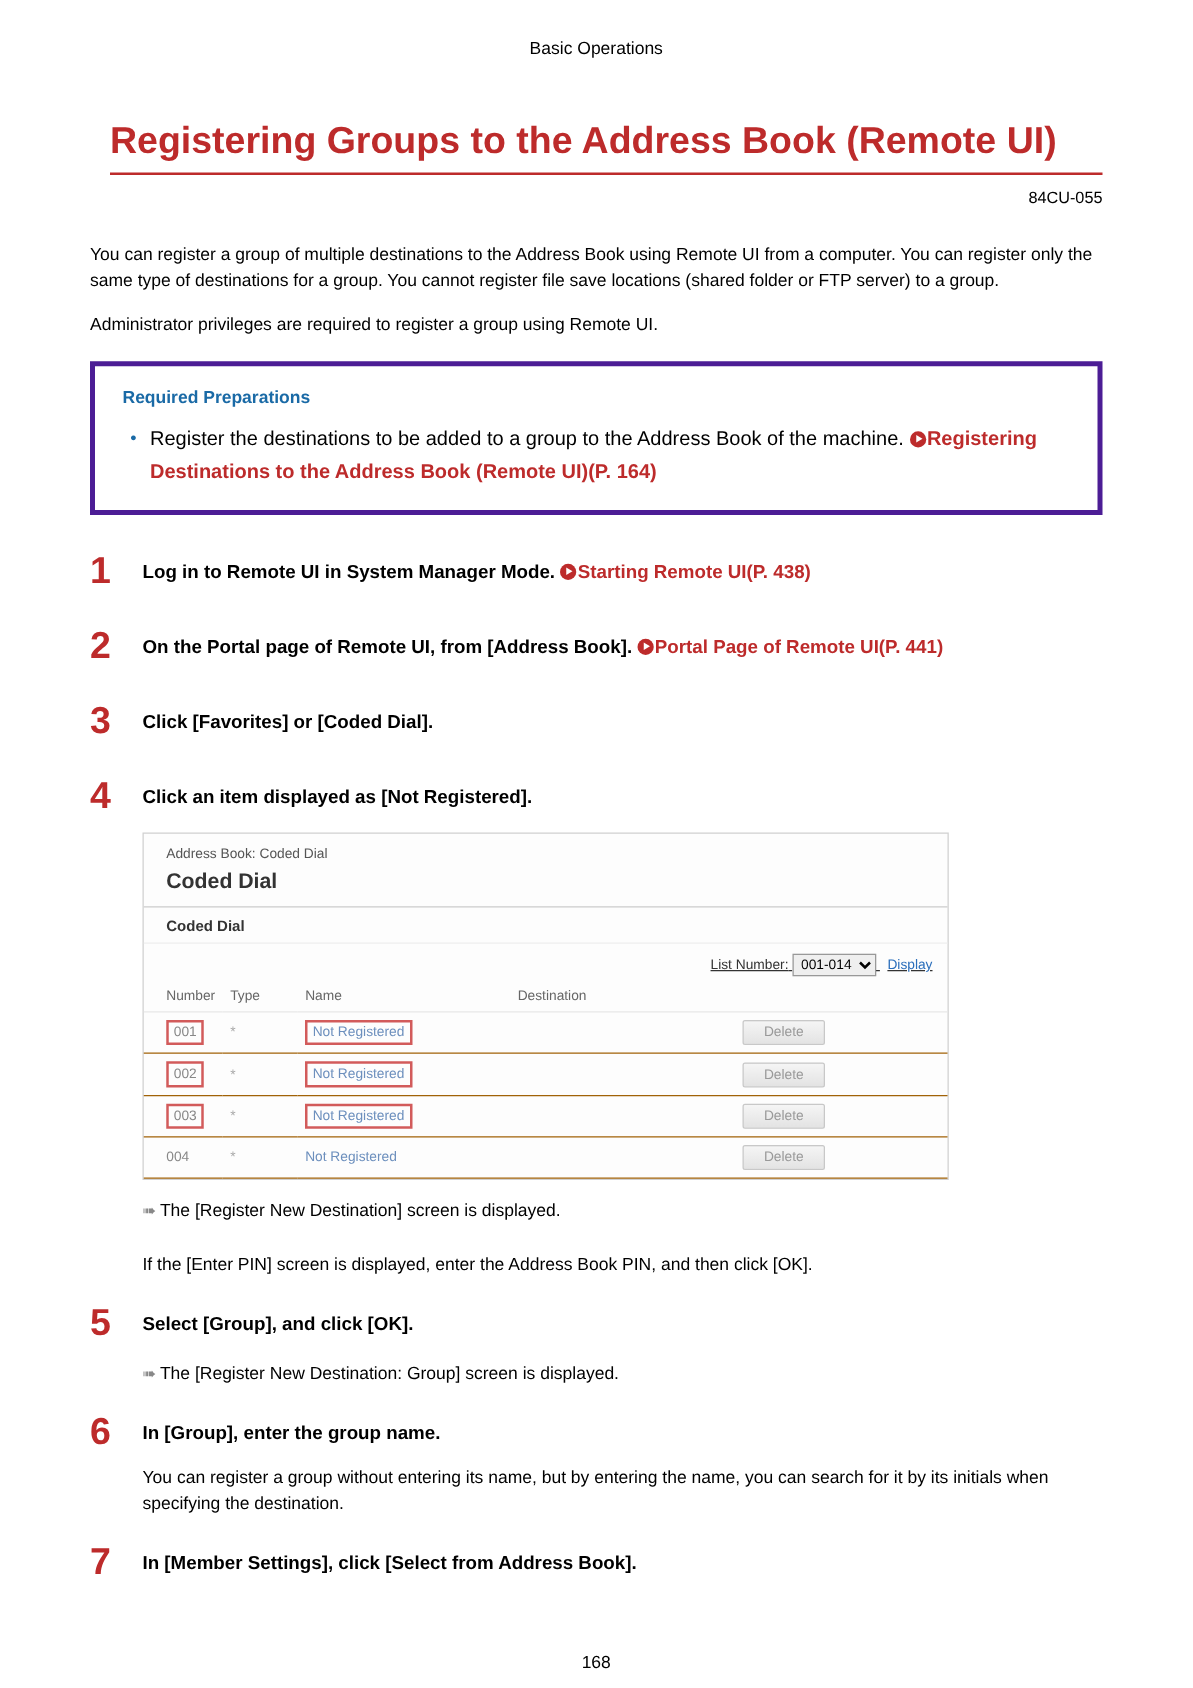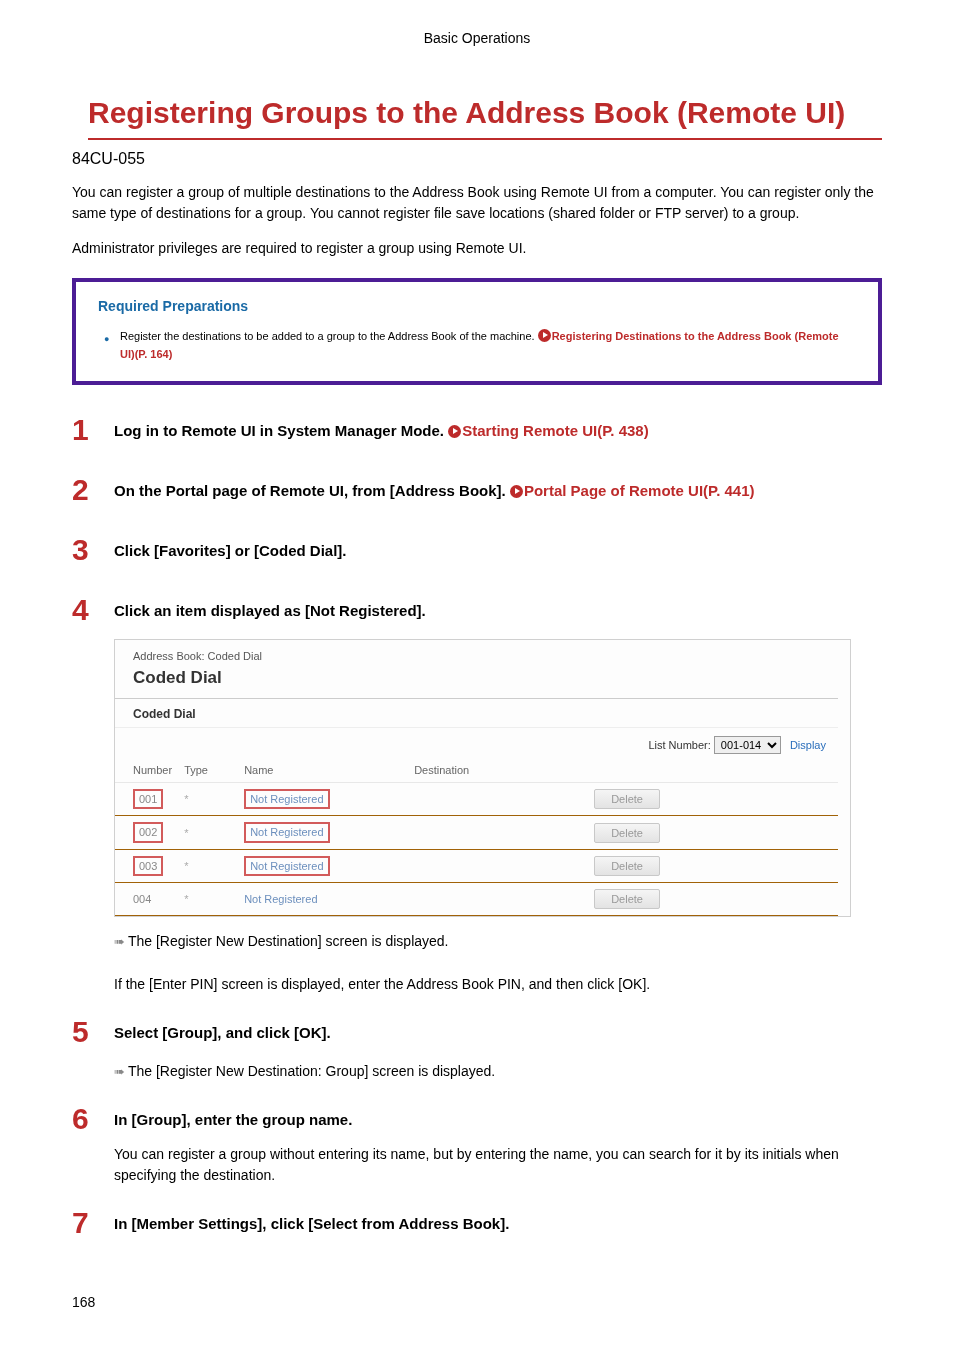--- a/index.html
+++ b/index.html
@@ -15,30 +15,30 @@
     .header-text { text-align: center; font-size: 14px; margin-bottom: 50px; }
     .main-title {
       font-size: 30px;
       font-weight: bold;
       color: #bd2b2b;
       border-bottom: 2px solid #bd2b2b;
       padding-bottom: 8px;
       margin-bottom: 10px;
       margin-left: 16px;
     }
-    .doc-id { text-align: left; font-size: 16px; margin-bottom: 14px; }
+    .doc-id { text-align: right; font-size: 13px; margin-bottom: 28px; }
     .intro-text { font-size: 14px; line-height: 1.5; margin-bottom: 16px; }
     .admin-note { font-size: 14px; margin-bottom: 22px; }
     .req-box {
       border: 4px solid #4c1d95;
       padding: 16px 22px 18px 22px;
       margin-bottom: 30px;
     }
     .req-title { color: #1a6aa6; font-weight: bold; font-size: 14px; margin-bottom: 14px; }
-    .req-bullet { font-size: 11px; line-height: 1.6; padding-left: 22px; position: relative; }
+    .req-bullet { font-size: 16px; line-height: 1.6; padding-left: 22px; position: relative; }
     .req-bullet::before {
       content: "●";
       color: #1a6aa6;
       position: absolute;
       left: 6px;
       font-size: 9px;
       top: 4px;
     }
     .link-inline { color: #bd2b2b; font-weight: bold; }
     .link-icon {
@@ -68,51 +68,51 @@
     }
     .step-body { flex: 1; padding-top: 5px; }
     .step-title { font-size: 15px; font-weight: bold; line-height: 1.5; }
     .result-arrow {
       color: #888;
       font-size: 13px;
       margin-right: 3px;
     }
     .screenshot {
       margin: 6px 0 14px 42px;
-      width: 737px;
+      width: 645px;
       border: 1px solid #d0d0d0;
       background: #fdfdfd;
       font-size: 12px;
       color: #333;
-      padding: 10px 12px 0 0;
+      padding: 10px 0 0 0;
     }
     .ss-breadcrumb { font-size: 11px; padding: 0 18px 4px 18px; color: #555; }
     .ss-h1 { font-size: 17px; font-weight: bold; padding: 2px 18px 10px 18px; border-bottom: 1px solid #ccc; }
     .ss-h2 { font-size: 12px; font-weight: bold; padding: 8px 18px 6px 18px; border-bottom: 1px solid #eee; }
-    .ss-listbar { text-align: right; padding: 8px 12px 6px 0; font-size: 11px; }
+    .ss-listbar { text-align: right; padding: 8px 12px 6px 0; font-size: 11px; text-decoration: underline; }
     .ss-listbar select { font-size: 11px; border: 1px solid #999; padding: 1px 2px; }
     .ss-display { color: #2a6ebb; margin-left: 6px; font-size: 11px; }
     .ss-table { width: 100%; border-collapse: collapse; font-size: 11px; }
     .ss-table th { text-align: left; font-weight: normal; color: #666; padding: 4px 6px 6px 6px; border-bottom: 1px solid #e8e8e8; }
     .ss-table td { padding: 6px 6px; border-bottom: 1px solid #a16207; color: #888; }
     .ss-table td.num { padding-left: 18px; width: 60px; }
     .ss-table td.type { width: 60px; text-align: left; color: #aaa; }
     .ss-table td.name { color: #6c8fbd; width: 170px; }
     .ss-table td.dest { width: 180px; }
     .ss-del-btn {
       display: inline-block;
       background: linear-gradient(#f5f5f5,#e3e3e3);
       border: 1px solid #c8c8c8;
       border-radius: 2px;
       color: #999;
       padding: 3px 16px;
       font-size: 11px;
     }
     .hl-box { border: 2px solid #d25b5b; padding: 1px 4px; display:inline-block; line-height: 1.3; }
-    .page-num { margin-top: 56px; font-size: 14px; }
+    .page-num { text-align: center; margin-top: 56px; font-size: 14px; }
     .sub-detail { margin-left: 42px; font-size: 14px; line-height: 1.5; margin-bottom: 22px; }
   </style>
 </head>
 <body>
 
 <div class="page">
   <div class="header-text">Basic Operations</div>
 
   <h1 class="main-title">Registering Groups to the Address Book (Remote UI)</h1>
 

